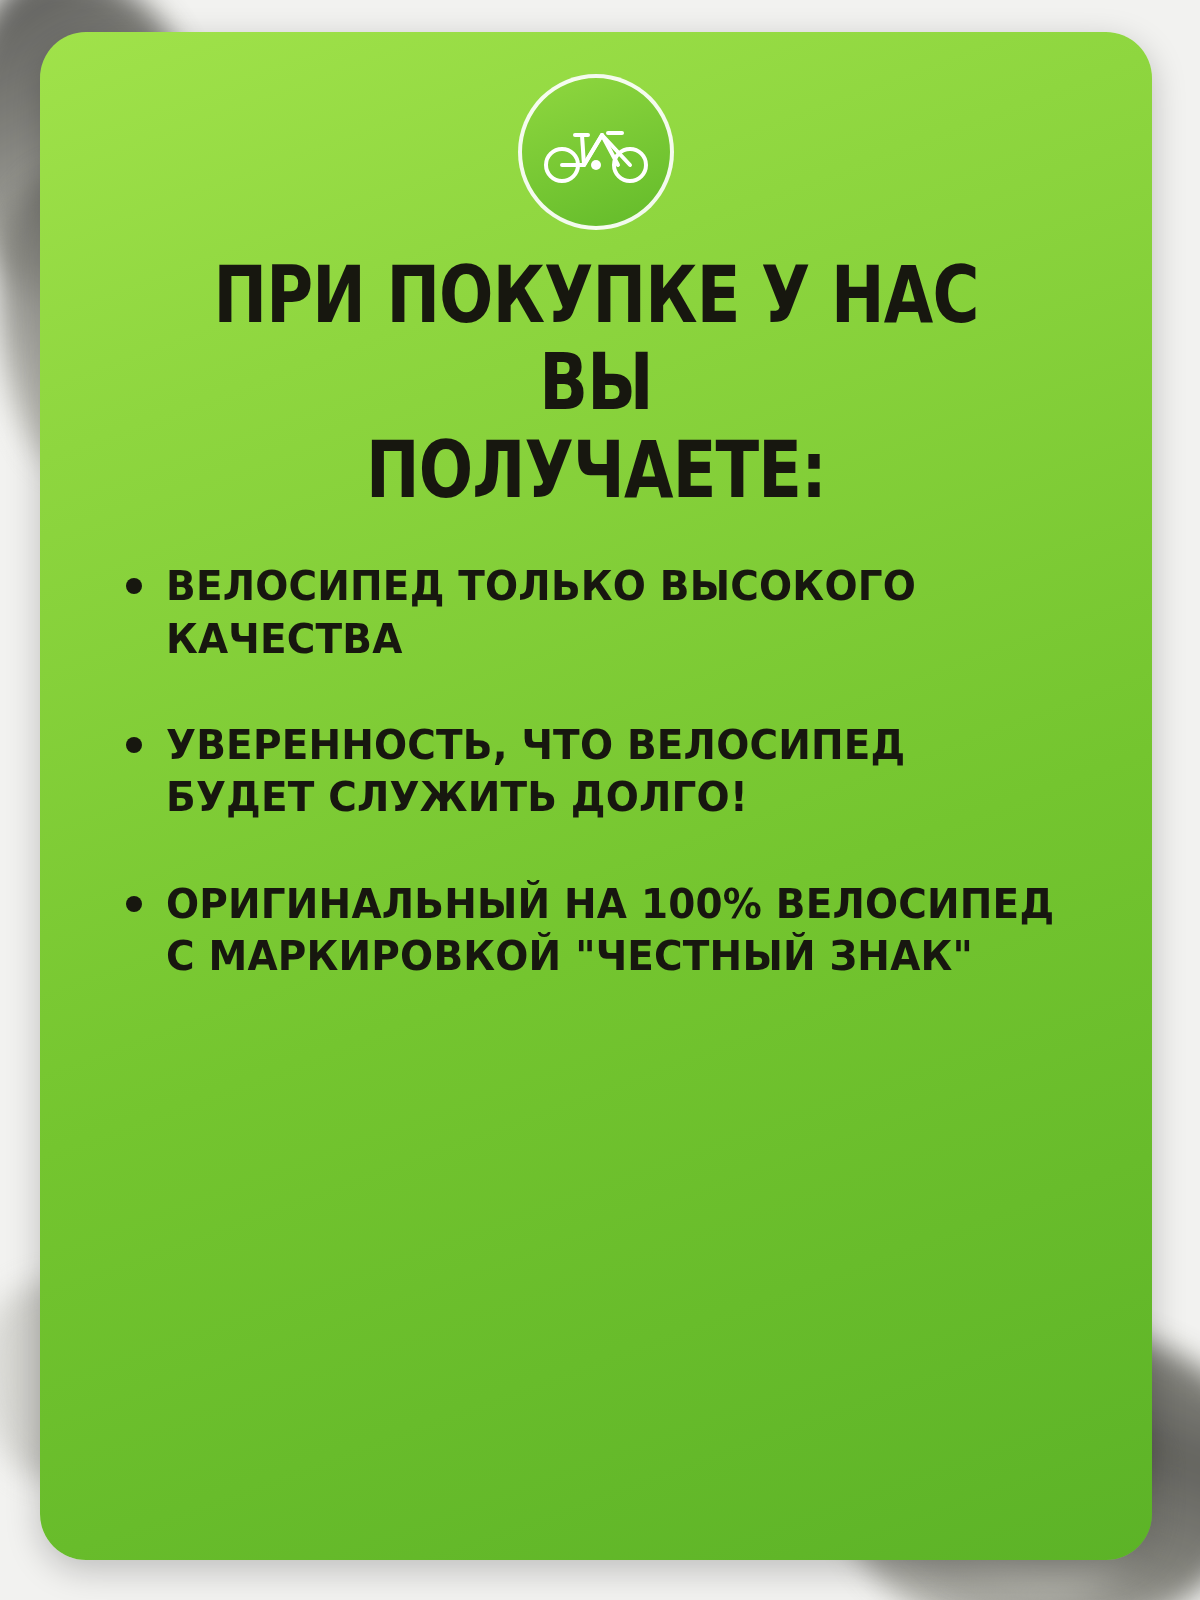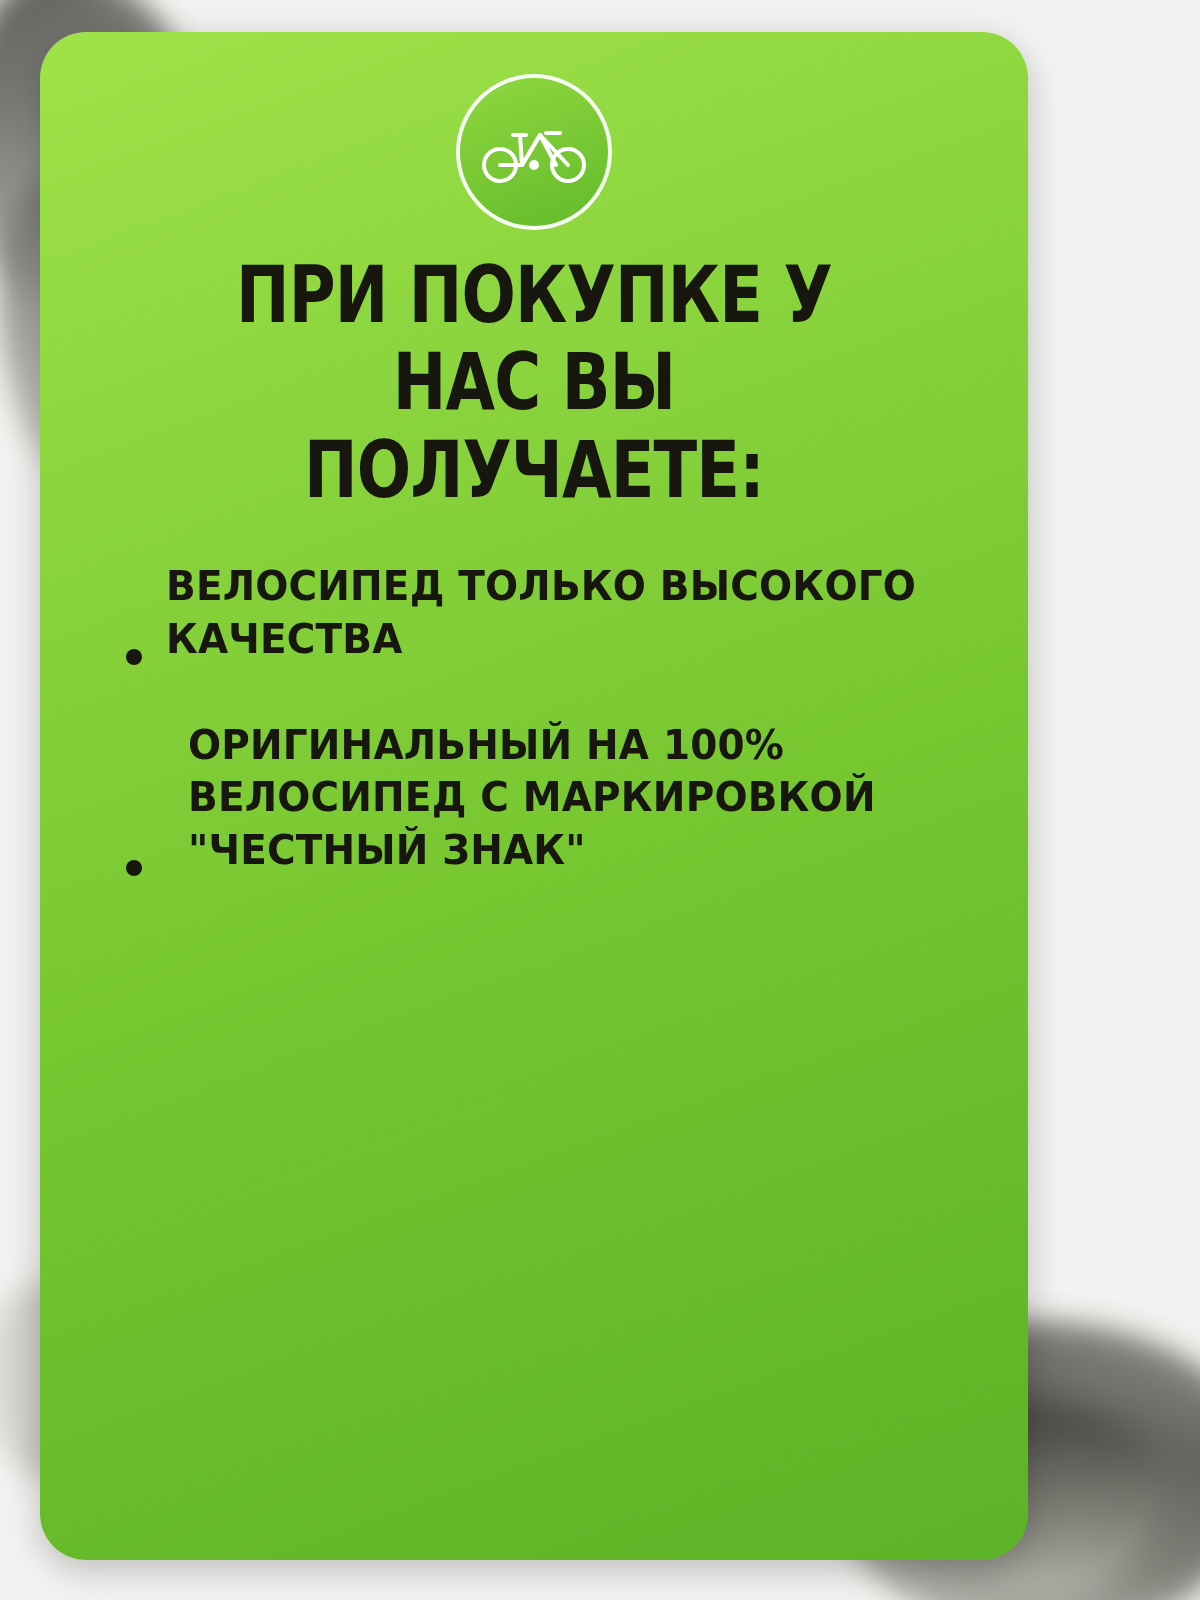--- a/index.html
+++ b/index.html
@@ -56,21 +56,21 @@
     width: 140px; height: 200px;
     background: linear-gradient(90deg, #dcdcd8 0%, #a9a9a2 100%);
     border-radius: 55% 45% 50% 50% / 40% 60% 40% 60%;
   }
 
   
   .card {
     position: absolute;
     left: 40px;
     top: 32px;
-    width: 988px;
+    width: 1112px;
     height: 1528px;
     border-radius: 46px;
     background: linear-gradient(160deg, #a0e24a 0%, #8ed63f 22%, #74c52f 58%, #5cb327 100%);
     box-shadow: 0 10px 34px rgba(0,0,0,0.22);
     box-sizing: border-box;
     padding: 34px 44px 40px 44px;
     overflow: hidden;
   }
 
   .logo-wrap {
@@ -105,24 +105,24 @@
     white-space: pre-line;
   }
 
   .bullet-list {
     list-style: none;
     margin: 46px 0 0 0;
     padding: 0 6px 0 42px;
   }
   .bullet-item {
     display: flex;
-    align-items: flex-end;
+    align-items: flex-start;
     margin-bottom: 54px;
   }
-  .bullet-item:last-child { margin-bottom: 0; gap: 22px; }
+  .bullet-item:last-child { margin-bottom: 0; }
   .bullet-dot {
     flex: 0 0 auto;
     width: 16px;
     height: 16px;
     border-radius: 50%;
     background: #17170f;
     margin: 18px 24px 0 0;
   }
   .bullet-text {
     color: #17170f;
@@ -167,17 +167,21 @@
   <h1 class="headline">ПРИ ПОКУПКЕ У НАС ВЫ
 ПОЛУЧАЕТЕ:</h1>
 
   <ul class="bullet-list">
     <li class="bullet-item">
       <span class="bullet-dot"></span>
       <span class="bullet-text">ВЕЛОСИПЕД ТОЛЬКО ВЫСОКОГО КАЧЕСТВА</span>
     </li>
     <li class="bullet-item">
       <span class="bullet-dot"></span>
+      <span class="bullet-text">УВЕРЕННОСТЬ, ЧТО ВЕЛОСИПЕД БУДЕТ СЛУЖИТЬ ДОЛГО!</span>
+    </li>
+    <li class="bullet-item">
+      <span class="bullet-dot"></span>
       <span class="bullet-text">ОРИГИНАЛЬНЫЙ НА 100% ВЕЛОСИПЕД С МАРКИРОВКОЙ "ЧЕСТНЫЙ ЗНАК"</span>
     </li>
   </ul>
 
 </div>
 
 </body></html>

